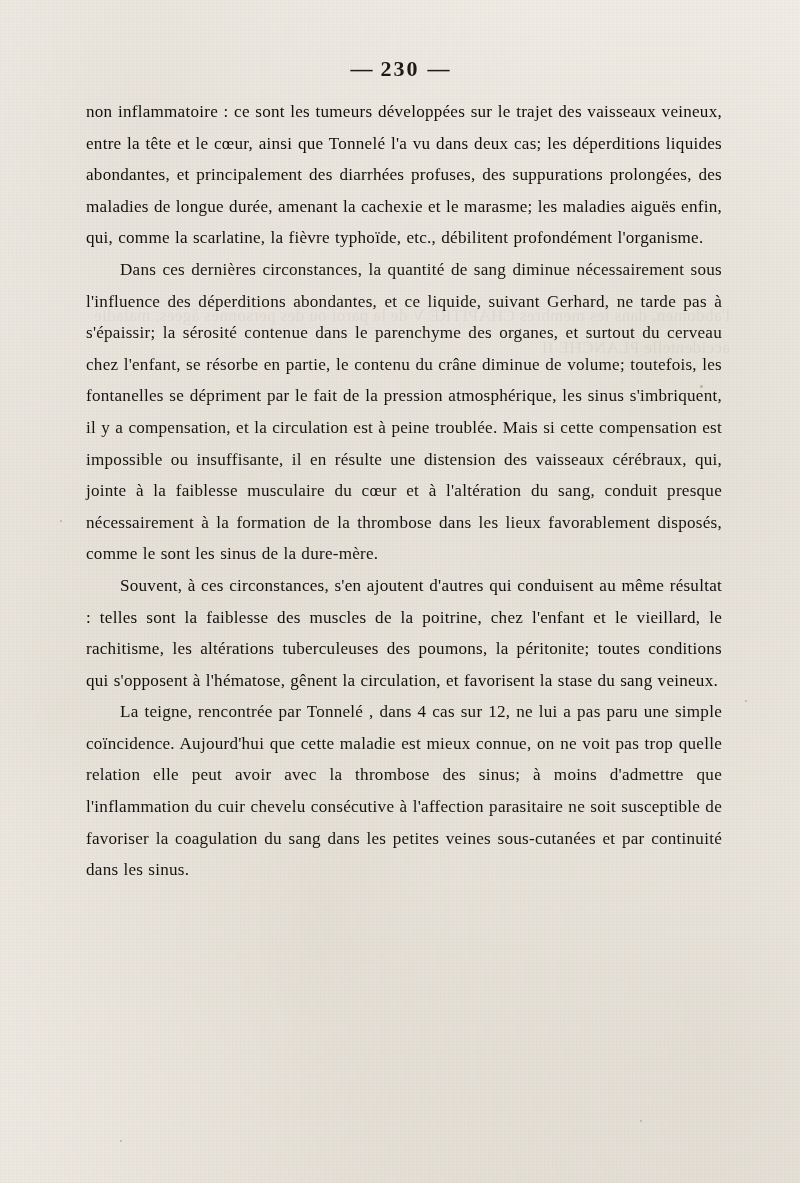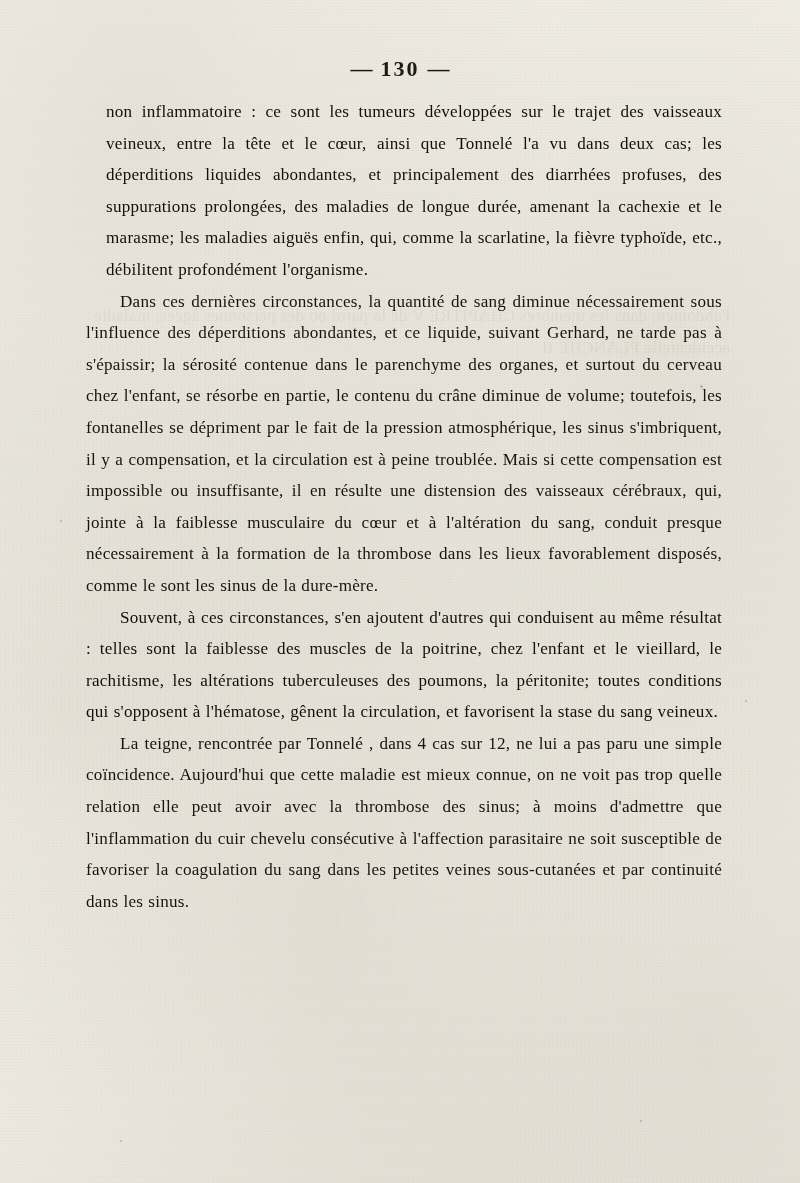--- a/index.html
+++ b/index.html
@@ -89,21 +89,20 @@
     font-family: "Liberation Serif", serif;
     letter-spacing: 0.25px;
     word-spacing: 0.6px;
   }
   .body-text p {
     margin: 0 0 0 0;
     text-indent: 34px;
   }
   .body-text p.first {
     text-indent: 0;
-    margin-left: 20px;
   }
   
   .body-text p:nth-child(odd) { filter: contrast(1.04); }
   .speck {
     position: absolute;
     background: #5e564a;
     border-radius: 50%;
     opacity: .35;
     pointer-events: none;
   }
@@ -112,21 +111,21 @@
 <body>
 
 <div class="page"></div>
 <div class="grain"></div>
 
 <div class="bleed">l'abdomen, dans les membres CHAPITRE V de la paroi ou des personnes âgées, maladie accidentelle PLANCHE II</div>
 
 <div class="content">
 
   <div class="page-number">
-    <span class="dash">—</span><span>130</span><span class="dash">—</span>
+    <span class="dash">—</span><span>230</span><span class="dash">—</span>
   </div>
 
   <div class="body-text">
     <p class="first">non inflammatoire : ce sont les tumeurs développées sur le trajet des vaisseaux veineux, entre la tête et le cœur, ainsi que Tonnelé l'a vu dans deux cas; les déperditions liquides abondantes, et principalement des diarrhées profuses, des suppurations prolongées, des maladies de longue durée, amenant la cachexie et le marasme; les maladies aiguës enfin, qui, comme la scarlatine, la fièvre typhoïde, etc., débilitent profondément l'organisme.</p>
     <p>Dans ces dernières circonstances, la quantité de sang diminue nécessairement sous l'influence des déperditions abondantes, et ce liquide, suivant Gerhard, ne tarde pas à s'épaissir; la sérosité contenue dans le parenchyme des organes, et surtout du cerveau chez l'enfant, se résorbe en partie, le contenu du crâne diminue de volume; toutefois, les fontanelles se dépriment par le fait de la pression atmosphérique, les sinus s'imbriquent, il y a compensation, et la circulation est à peine troublée. Mais si cette compensation est impossible ou insuffisante, il en résulte une distension des vaisseaux cérébraux, qui, jointe à la faiblesse musculaire du cœur et à l'altération du sang, conduit presque nécessairement à la formation de la thrombose dans les lieux favorablement disposés, comme le sont les sinus de la dure-mère.</p>
     <p>Souvent, à ces circonstances, s'en ajoutent d'autres qui conduisent au même résultat : telles sont la faiblesse des muscles de la poitrine, chez l'enfant et le vieillard, le rachitisme, les altérations tuberculeuses des poumons, la péritonite; toutes conditions qui s'opposent à l'hématose, gênent la circulation, et favorisent la stase du sang veineux.</p>
     <p>La teigne, rencontrée par Tonnelé , dans 4 cas sur 12, ne lui a pas paru une simple coïncidence. Aujourd'hui que cette maladie est mieux connue, on ne voit pas trop quelle relation elle peut avoir avec la thrombose des sinus; à moins d'admettre que l'inflammation du cuir chevelu consécutive à l'affection parasitaire ne soit susceptible de favoriser la coagulation du sang dans les petites veines sous-cutanées et par continuité dans les sinus.</p>
   </div>
 
   <span class="speck" style="left:700px;top:385px;width:3px;height:3px;"></span>

